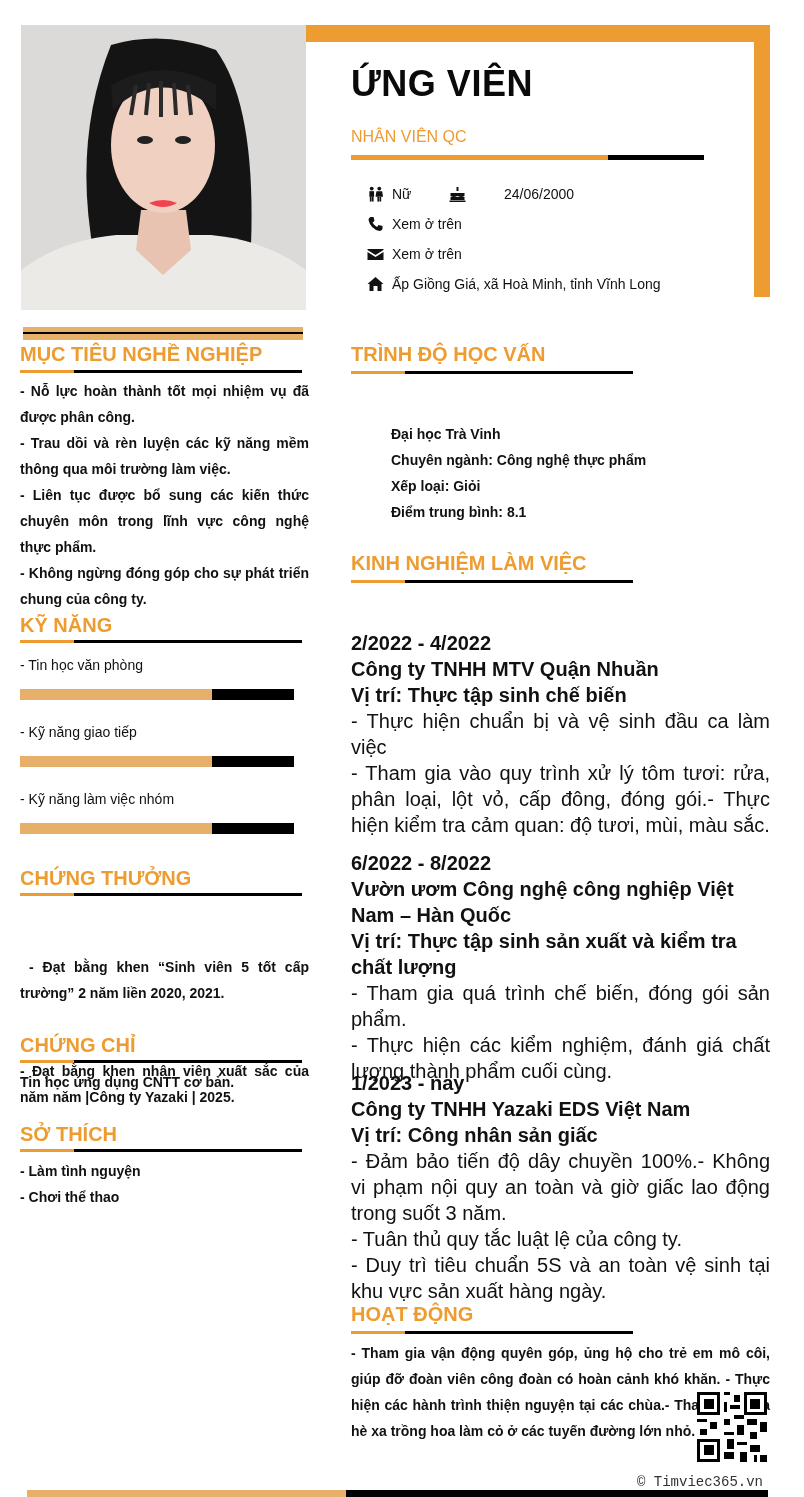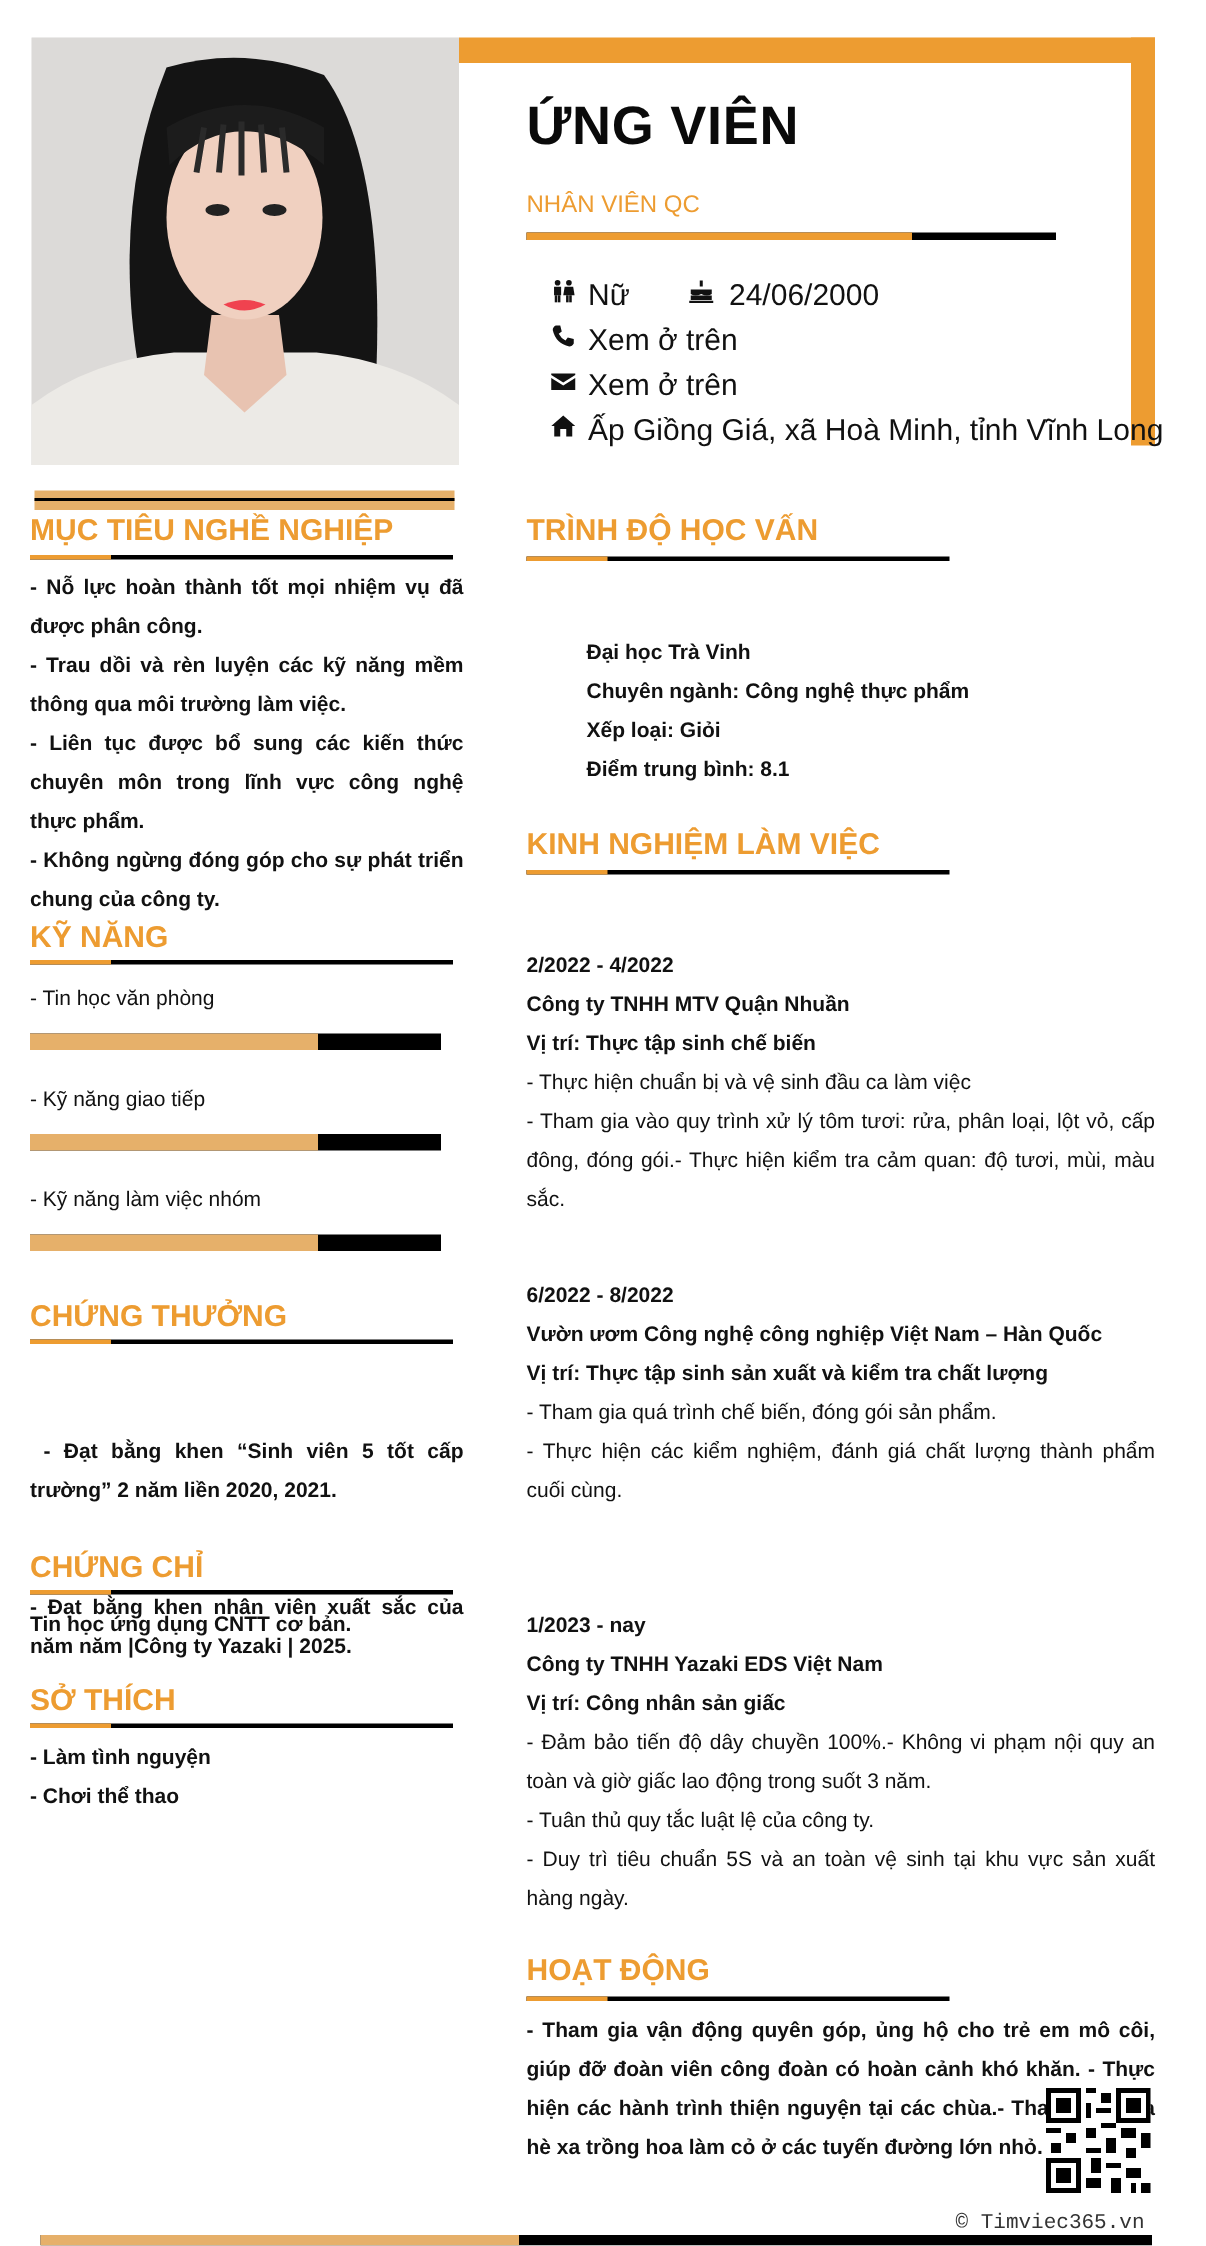--- a/index.html
+++ b/index.html
@@ -13,39 +13,39 @@
   .photo svg { display: block; width: 100%; height: 100%; }
 
   .frame-top { position: absolute; left: 306px; top: 25px; width: 464px; height: 17px; background: #ed9c31; }
   .frame-right { position: absolute; left: 754px; top: 25px; width: 16px; height: 272px; background: #ed9c31; }
 
   .name { position: absolute; left: 351px; top: 63px; font-size: 36px; font-weight: bold; letter-spacing: 0.5px; color: #0a0a0a; }
   .role { position: absolute; left: 351px; top: 128px; font-size: 16px; font-weight: normal; color: #ed9c31; }
   .role-bar { position: absolute; left: 351px; top: 155px; width: 353px; height: 5px; background: #000; }
   .role-bar .fill { width: 257px; height: 100%; background: #ed9c31; }
 
-  .info-row { position: absolute; display: flex; font-size: 20px; color: #111; }
+  .info-row { position: absolute; display: flex; align-items: center; font-size: 14px; color: #111; }
   .info-row .ico { width: 18px; height: 16px; margin-right: 8px; display: inline-flex; align-items: center; justify-content: center; }
   .info-row .ico svg { width: 17px; height: 16px; }
 
   .sec-title { position: absolute; font-size: 20px; font-weight: bold; color: #ed9c31; }
   .sec-line { position: absolute; height: 3px; background: #000; }
   .sec-line .acc { width: 54px; height: 100%; background: #ed9c31; }
 
   .top-bars { position: absolute; left: 23px; top: 327px; width: 280px; height: 13px; background: #e6b06a; }
   .top-bars .mid { position: absolute; left: 0; top: 5px; width: 100%; height: 2px; background: #000; }
 
   .text { position: absolute; font-size: 14px; line-height: 26px; color: #111; text-align: justify; font-weight: bold; }
   .text p { margin: 0; }
 
   .skill-label { position: absolute; left: 20px; font-size: 14px; color: #111; }
   .skill-bar { position: absolute; left: 20px; width: 274px; height: 11px; background: #000; }
   .skill-bar .fill { height: 100%; background: #e6b06a; }
 
-  .job { position: absolute; left: 351px; width: 419px; font-size: 14px; line-height: 26px; color: #111; }
+  .job { position: absolute; left: 351px; width: 419px; font-size: 20px; line-height: 26px; color: #111; }
   .job .b { font-weight: bold; }
   .job p { text-align: justify; }
 
   .qr { position: absolute; left: 697px; top: 1392px; width: 70px; height: 70px; }
   .copyright { position: absolute; left: 637px; top: 1474px; font-family: "Liberation Mono", monospace; font-size: 14px; color: #333; }
   .bottom-bar { position: absolute; left: 27px; top: 1490px; width: 741px; height: 7px; background: #000; }
   .bottom-bar .fill { width: 319px; height: 100%; background: #e6b06a; }
 </style>
 </head>
 <body>
@@ -82,21 +82,21 @@
         <rect x="2.5" y="5" width="5" height="6" fill="#111"></rect>
         <rect x="3" y="11" width="1.8" height="5" fill="#111"></rect>
         <rect x="5.2" y="11" width="1.8" height="5" fill="#111"></rect>
         <path d="M10 5 L16 5 L17 11 L9 11Z" fill="#111"></path>
         <rect x="11" y="11" width="1.8" height="5" fill="#111"></rect>
         <rect x="13.2" y="11" width="1.8" height="5" fill="#111"></rect>
       </svg>
   </span>
   <span>Nữ</span>
 </div>
-<div class="info-row" style="left:458px; top:186px;">
+<div class="info-row" style="left:448px; top:186px;gap:28px;">
   <span class="ico">
     <svg viewBox="0 0 16 16">
         <rect x="7" y="1" width="2" height="4" fill="#111"></rect>
         <path d="M1 7 H15 V10 Q12 12 8 10 Q4 12 1 10Z" fill="#111"></path>
         <rect x="1" y="11" width="14" height="3" fill="#111"></rect>
         <rect x="0" y="14.5" width="16" height="1.5" fill="#111"></rect>
       </svg>
   </span>
   <span style="margin-left:2px">24/06/2000</span>
 </div>

